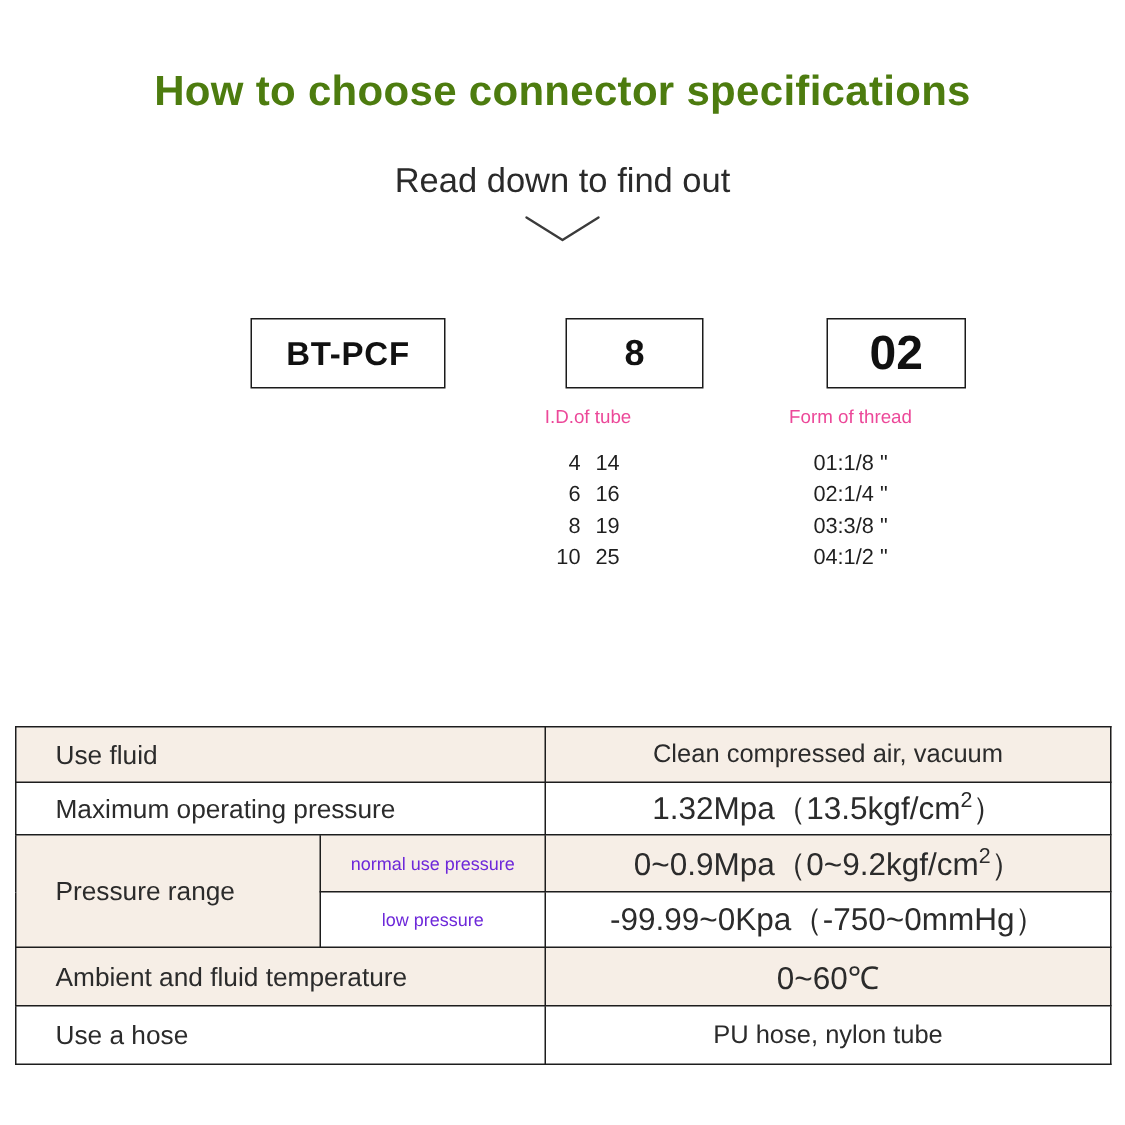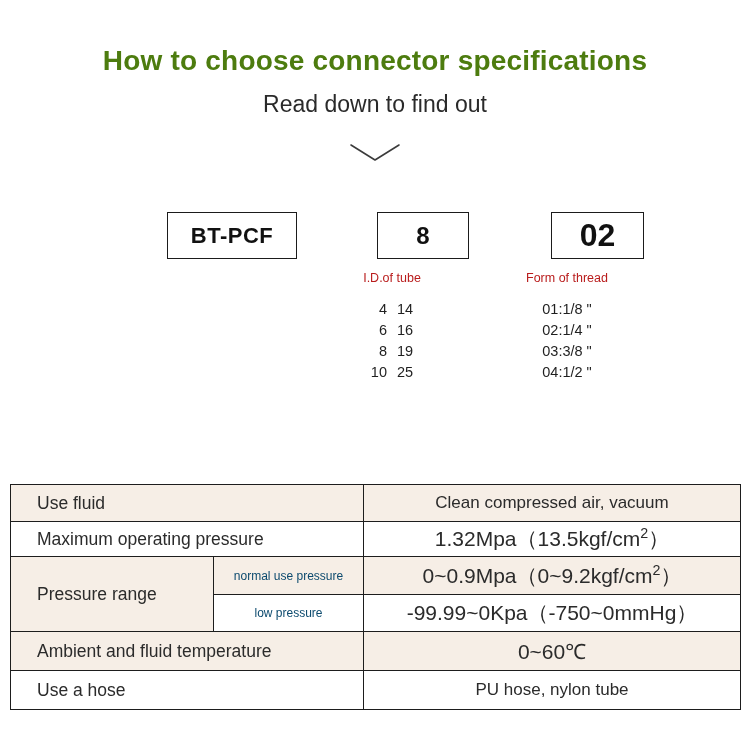--- a/index.html
+++ b/index.html
@@ -26,21 +26,21 @@
     text-align: center;
     font-size: 28px;
     font-weight: 700;
     color: #4d7c0f;
     letter-spacing: 0.2px;
     line-height: 1.1;
   }
   .subtitle {
     position: absolute;
     left: 0;
-    top: 92px;
+    top: 108px;
     width: 750px;
     text-align: center;
     font-size: 23px;
     font-weight: 400;
     color: #2a2a2a;
     line-height: 1.1;
   }
 
   
   .chevron {
@@ -84,21 +84,21 @@
     top: 212px;
     width: 93px;
     height: 47px;
     font-size: 32px;
   }
 
   .box-caption {
     position: absolute;
     text-align: center;
     font-size: 12.5px;
-    color: #b91c1c;
+    color: #ec4899;
     line-height: 1.2;
   }
   .cap-tube {
     left: 333px;
     top: 271px;
     width: 118px;
   }
   .cap-thread {
     left: 503px;
     top: 271px;
@@ -166,21 +166,21 @@
     padding-left: 26px !important;
     font-size: 17.5px;
   }
   .val {
     text-align: center;
     font-size: 17px;
   }
   .sublbl {
     text-align: center;
     font-size: 12px;
-    color: #0c4a6e;
+    color: #6d28d9;
   }
   .val-small { font-size: 21px; }
   sup { font-size: 0.68em; vertical-align: super; }
 </style>
 </head>
 <body>
 
 <div class="title">How to choose connector specifications</div>
 <div class="subtitle">Read down to find out</div>
 

